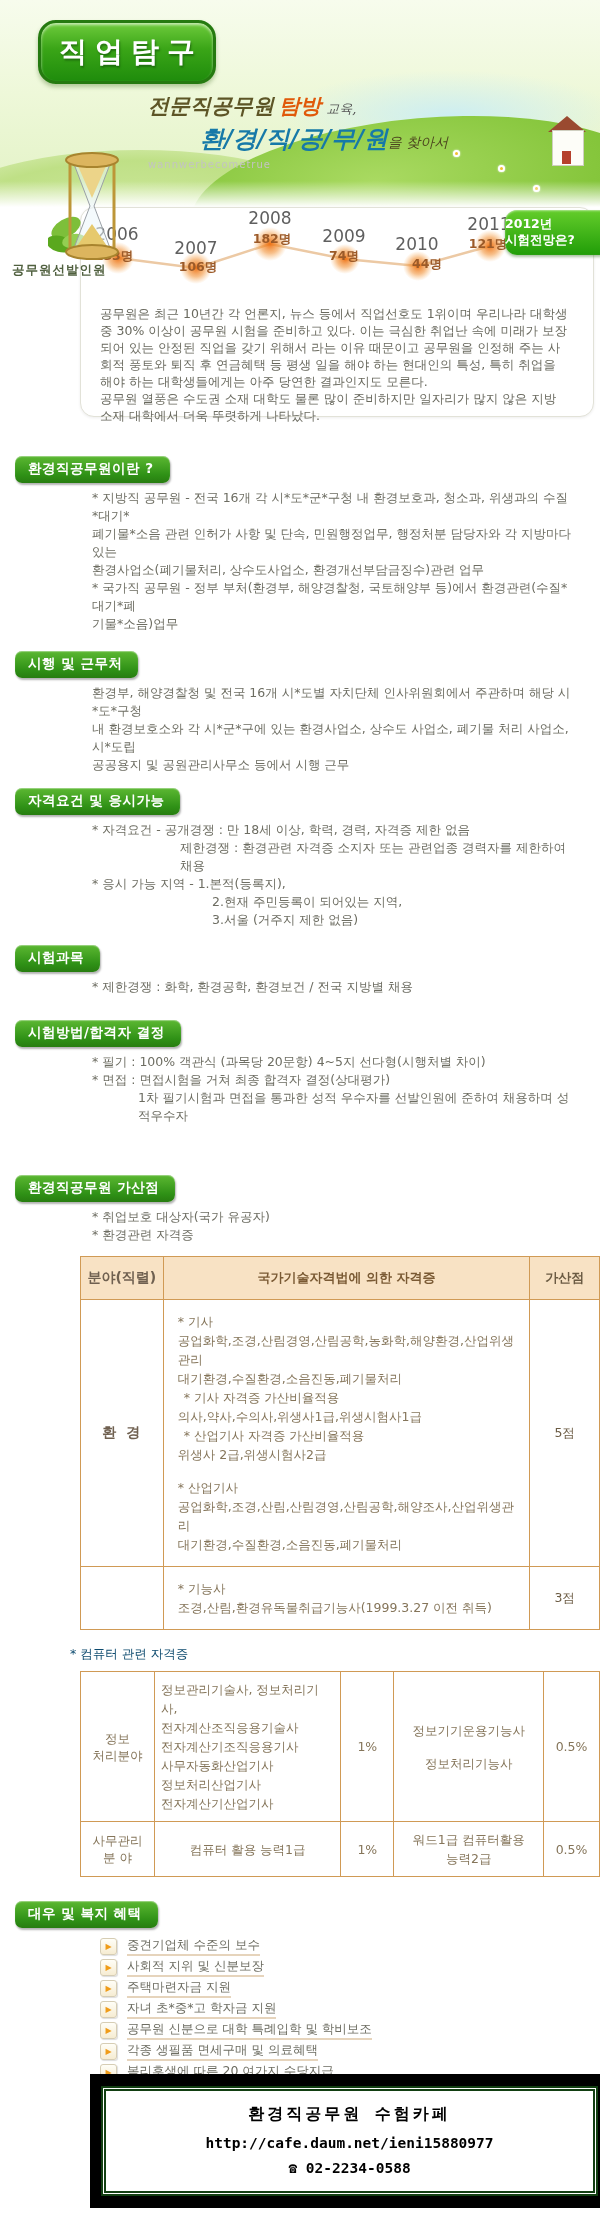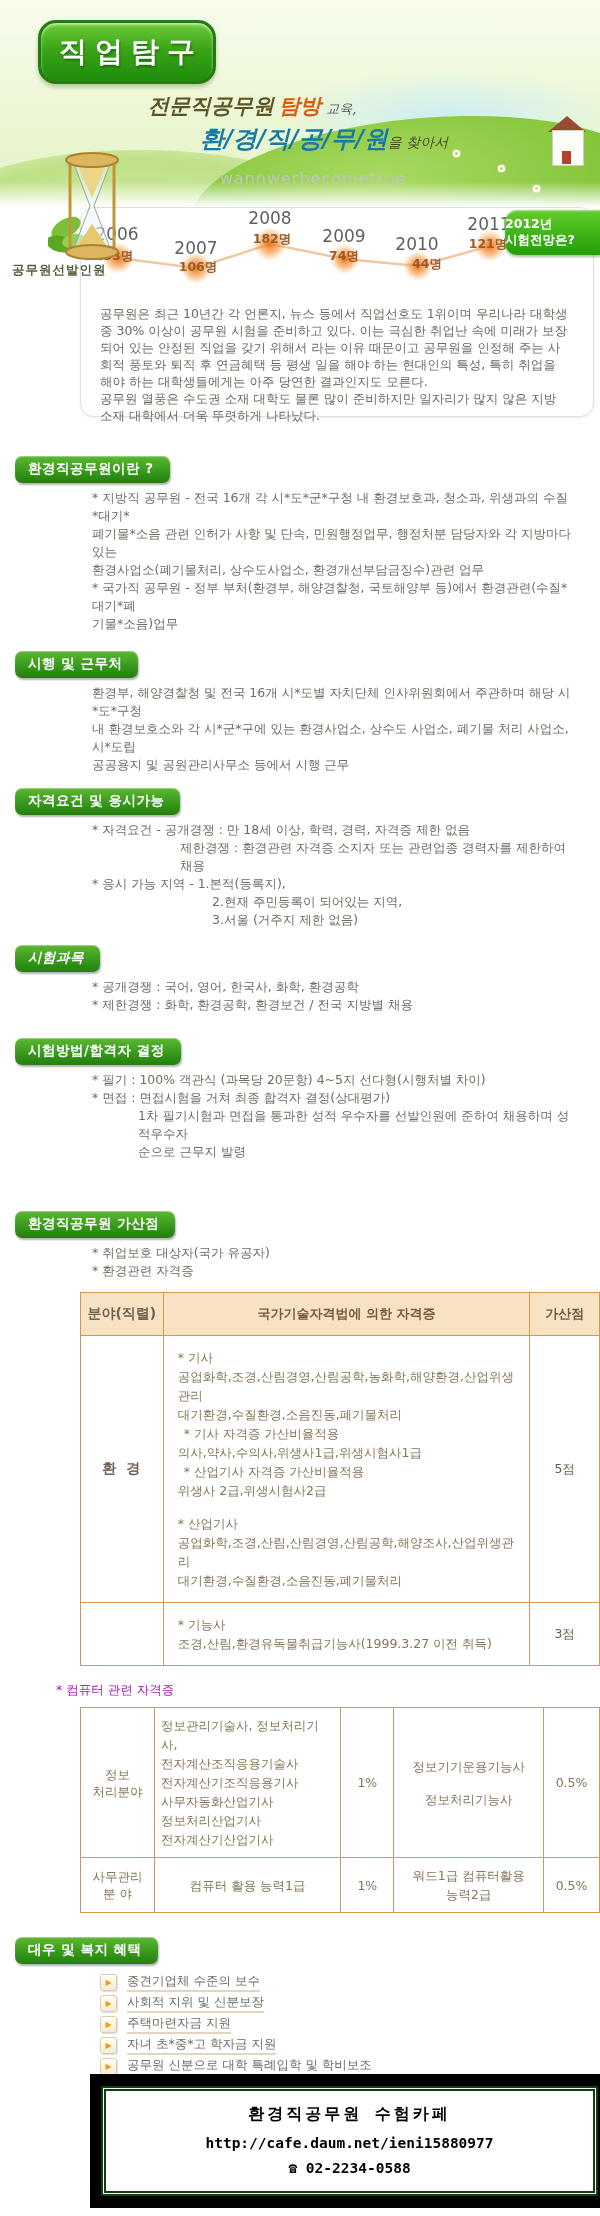--- a/index.html
+++ b/index.html
@@ -37,21 +37,21 @@
 
   
   .tagline{position:absolute;left:148px;top:92px;width:330px;text-align:left;}
   .tg1{font-family:"DejaVu Serif",serif;font-style:italic;}
   .tg1 .pre{font-size:21px;font-weight:bold;color:#5d5526;}
   .tg1 .hl{font-size:21px;font-weight:bold;color:#e0590a;}
   .tg1 .suf{font-size:13px;color:#555;}
   .tg2{margin-top:3px;padding-left:52px;font-family:"DejaVu Serif",serif;font-style:italic;}
   .tg2 .main{font-size:24px;font-weight:bold;color:#1679a8;}
   .tg2 .suf{font-size:14px;color:#4c451f;}
-  .watermark{margin-top:14px;text-align:center;font-size:16px;color:#c3c3c3;letter-spacing:1px;}
+  .watermark{margin-top:4px;text-align:left;font-size:10px;color:#c3c3c3;letter-spacing:1px;}
 
   
   .panel{position:absolute;left:80px;top:207px;width:512px;height:208px;background:#fff;
     border:1px solid #e2e2d8;border-radius:14px;box-shadow:0 1px 3px rgba(0,0,0,.07);}
   .intro{position:absolute;left:100px;top:305px;width:472px;font-size:12.5px;line-height:17px;color:#69695e;}
   .intro p{margin:0;}
 
   
   .chart-svg{position:absolute;left:0;top:0;width:600px;height:420px;pointer-events:none;}
   .pt-year{position:absolute;transform:translateX(-50%);font-size:17px;color:#5f5f5f;}
@@ -67,39 +67,39 @@
   .badge{display:inline-block;margin-left:15px;padding:4px 16px 5px 13px;border-radius:7px;
     background:linear-gradient(180deg,#5cb832 0%,#2f9116 70%,#277d10 100%);
     box-shadow:1px 2px 2px rgba(0,0,0,.3),inset 0 1px 1px rgba(255,255,255,.4);
     color:#fff;font-size:13.5px;font-weight:bold;letter-spacing:.5px;}
   .sec{margin:6px 0 0 92px;font-size:12.5px;line-height:18px;color:#6d6d62;width:480px;}
   .sec div{margin:0;}
   .ind-a{padding-left:88px;}
   .ind-b{padding-left:120px;}
   .ind-c{padding-left:46px;}
   .mt36{margin-top:36px;} .mt18{margin-top:18px;} .mt14{margin-top:14px;}
-  .mt16{margin-top:16px;font-style:italic;} .mt24{margin-top:24px;} .mt50{margin-top:50px;}
+  .mt16{margin-top:16px;} .mt24{margin-top:24px;} .mt50{margin-top:50px;}
 
   
   table{border-collapse:collapse;margin:12px 0 0 80px;}
   th,td{border:1px solid #d09a55;font-size:12.5px;color:#85755a;}
   th{background:#f8e2c4;color:#7a5a34;font-weight:bold;padding:8px 4px;font-size:13px;}
   .t1 .c-field{width:72px;text-align:center;font-size:14px;font-weight:bold;color:#6f6050;letter-spacing:10px;padding-left:10px;}
   .t1 .c-main{width:345px;padding:12px 14px;}
   .t1 .c-pts{width:62px;text-align:center;color:#6b5b43;margin-top:11px;}
   .cellline{line-height:19px;}
   .cell-gap{height:14px;}
   .t2{margin-top:8px;}
   .t2 td{padding:8px 6px;}
   .t2 .c-f{width:66px;text-align:center;line-height:17px;}
   .t2 .c-l{width:190px;}
   .t2 .c-r1{width:42px;text-align:center;}
   .t2 .c-l2{width:150px;text-align:center;}
   .t2 .c-r2{width:44px;text-align:center;}
-  .comp-label{margin:16px 0 0 56px;font-size:12.5px;color:#a21caf;}
+  .comp-label{margin:16px 0 0 70px;font-size:12.5px;color:#0c4a6e;}
 
   
   .benefit{display:flex;align-items:center;height:21px;margin-left:100px;}
   .arrow-icon{width:15px;height:15px;margin-right:10px;border:1px solid #d6cdb4;border-radius:3px;
     background:linear-gradient(180deg,#fffef7,#f6ecd2);box-shadow:1px 1px 1px #ddd;
     color:#f09c18;font-size:8px;line-height:15px;text-align:center;flex:0 0 auto;}
   .benefit span.txt{font-size:12.5px;color:#6d6d62;border-bottom:2px solid rgba(200,160,106,.45);}
 
   
   .footer-band{position:absolute;left:90px;bottom:8px;width:497px;background:#000;padding:12px 11px;}
@@ -230,30 +230,28 @@
   <div class="sec">
     <div>* 자격요건 - 공개경쟁 : 만 18세 이상, 학력, 경력, 자격증 제한 없음</div>
     <div class="ind-a">제한경쟁 : 환경관련 자격증 소지자 또는 관련업종 경력자를 제한하여 채용</div>
     <div>* 응시 가능 지역 - 1.본적(등록지),</div>
     <div class="ind-b">2.현재 주민등록이 되어있는 지역,</div>
     <div class="ind-b">3.서울 (거주지 제한 없음)</div>
   </div>
 
   <div class="badge mt16">시험과목</div>
   <div class="sec">
-    <div>* 공개경쟁 : 국어, 영어, 한국사, 화학, 환경공학</div>
     <div>* 제한경쟁 : 화학, 환경공학, 환경보건 / 전국 지방별 채용</div>
   </div>
 
   <div class="badge mt24">시험방법/합격자 결정</div>
   <div class="sec">
     <div>* 필기 : 100% 객관식 (과목당 20문항) 4~5지 선다형(시행처별 차이)</div>
     <div>* 면접 : 면접시험을 거쳐 최종 합격자 결정(상대평가)</div>
     <div class="ind-c">1차 필기시험과 면접을 통과한 성적 우수자를 선발인원에 준하여 채용하며 성적우수자</div>
-    <div class="ind-c">순으로 근무지 발령</div>
   </div>
 
   <div class="badge mt50">환경직공무원 가산점</div>
   <div class="sec">
     <div>* 취업보호 대상자(국가 유공자)</div>
     <div>* 환경관련 자격증</div>
   </div>
 
   
   <table class="t1">

